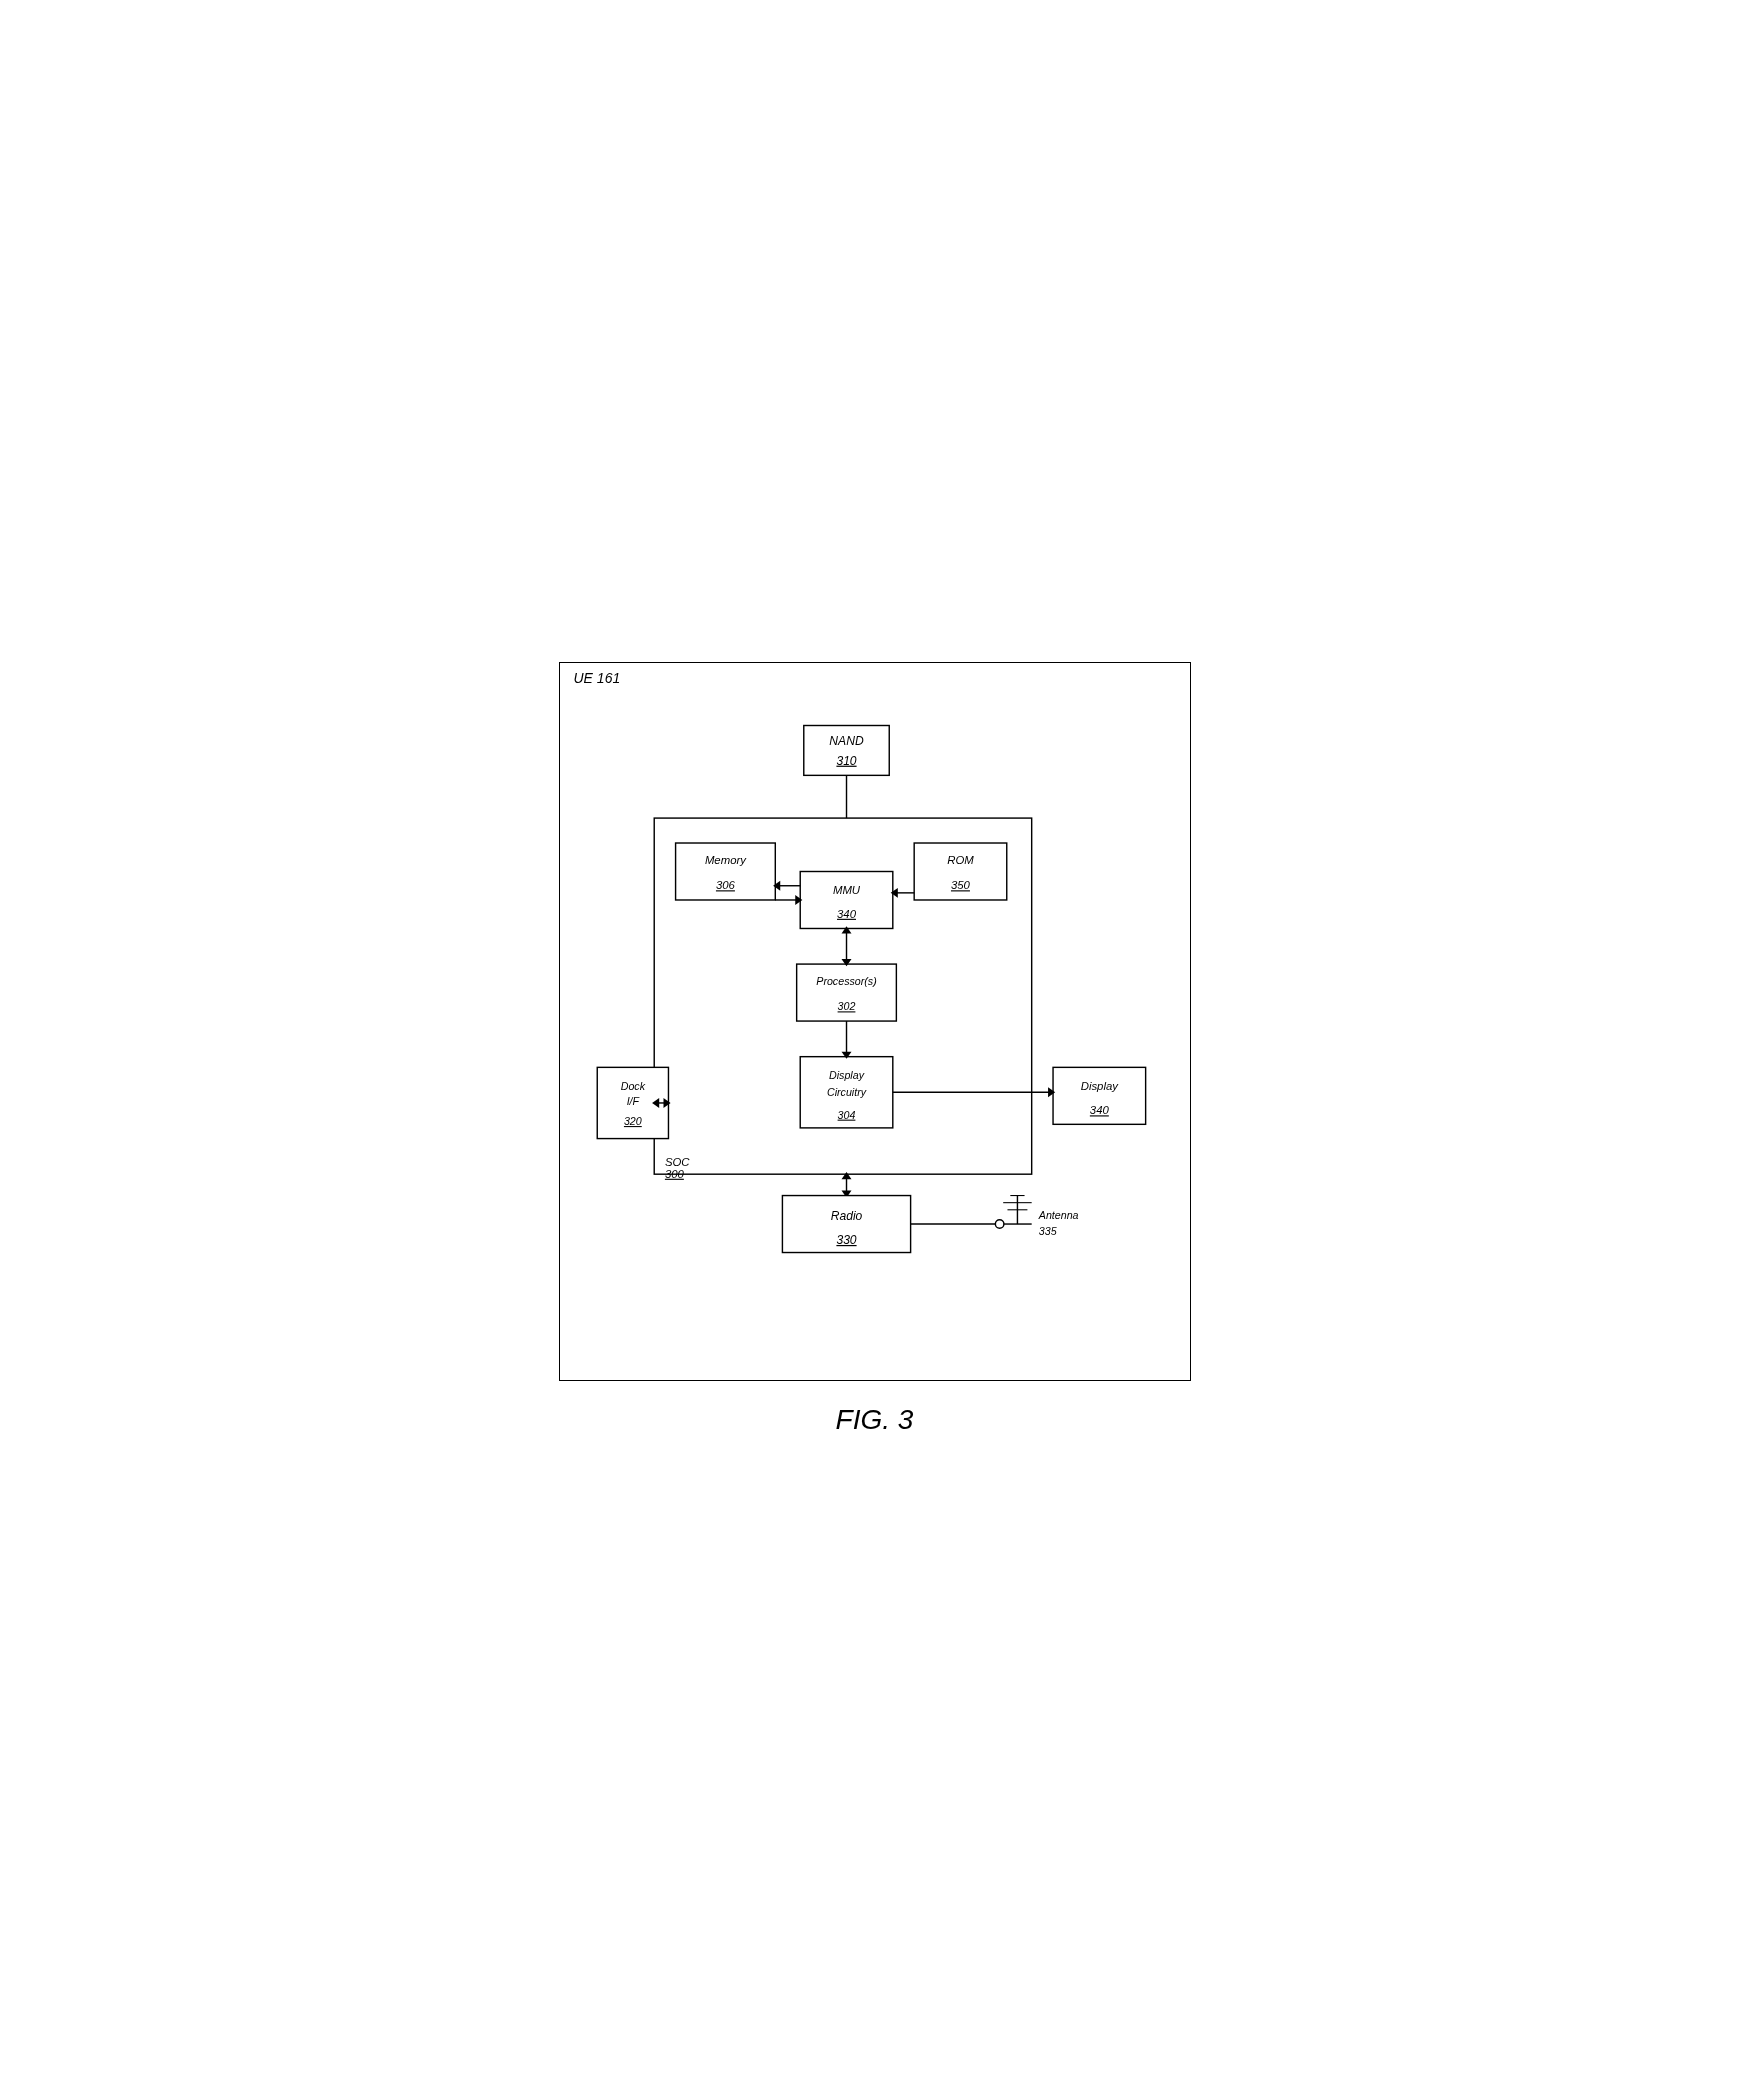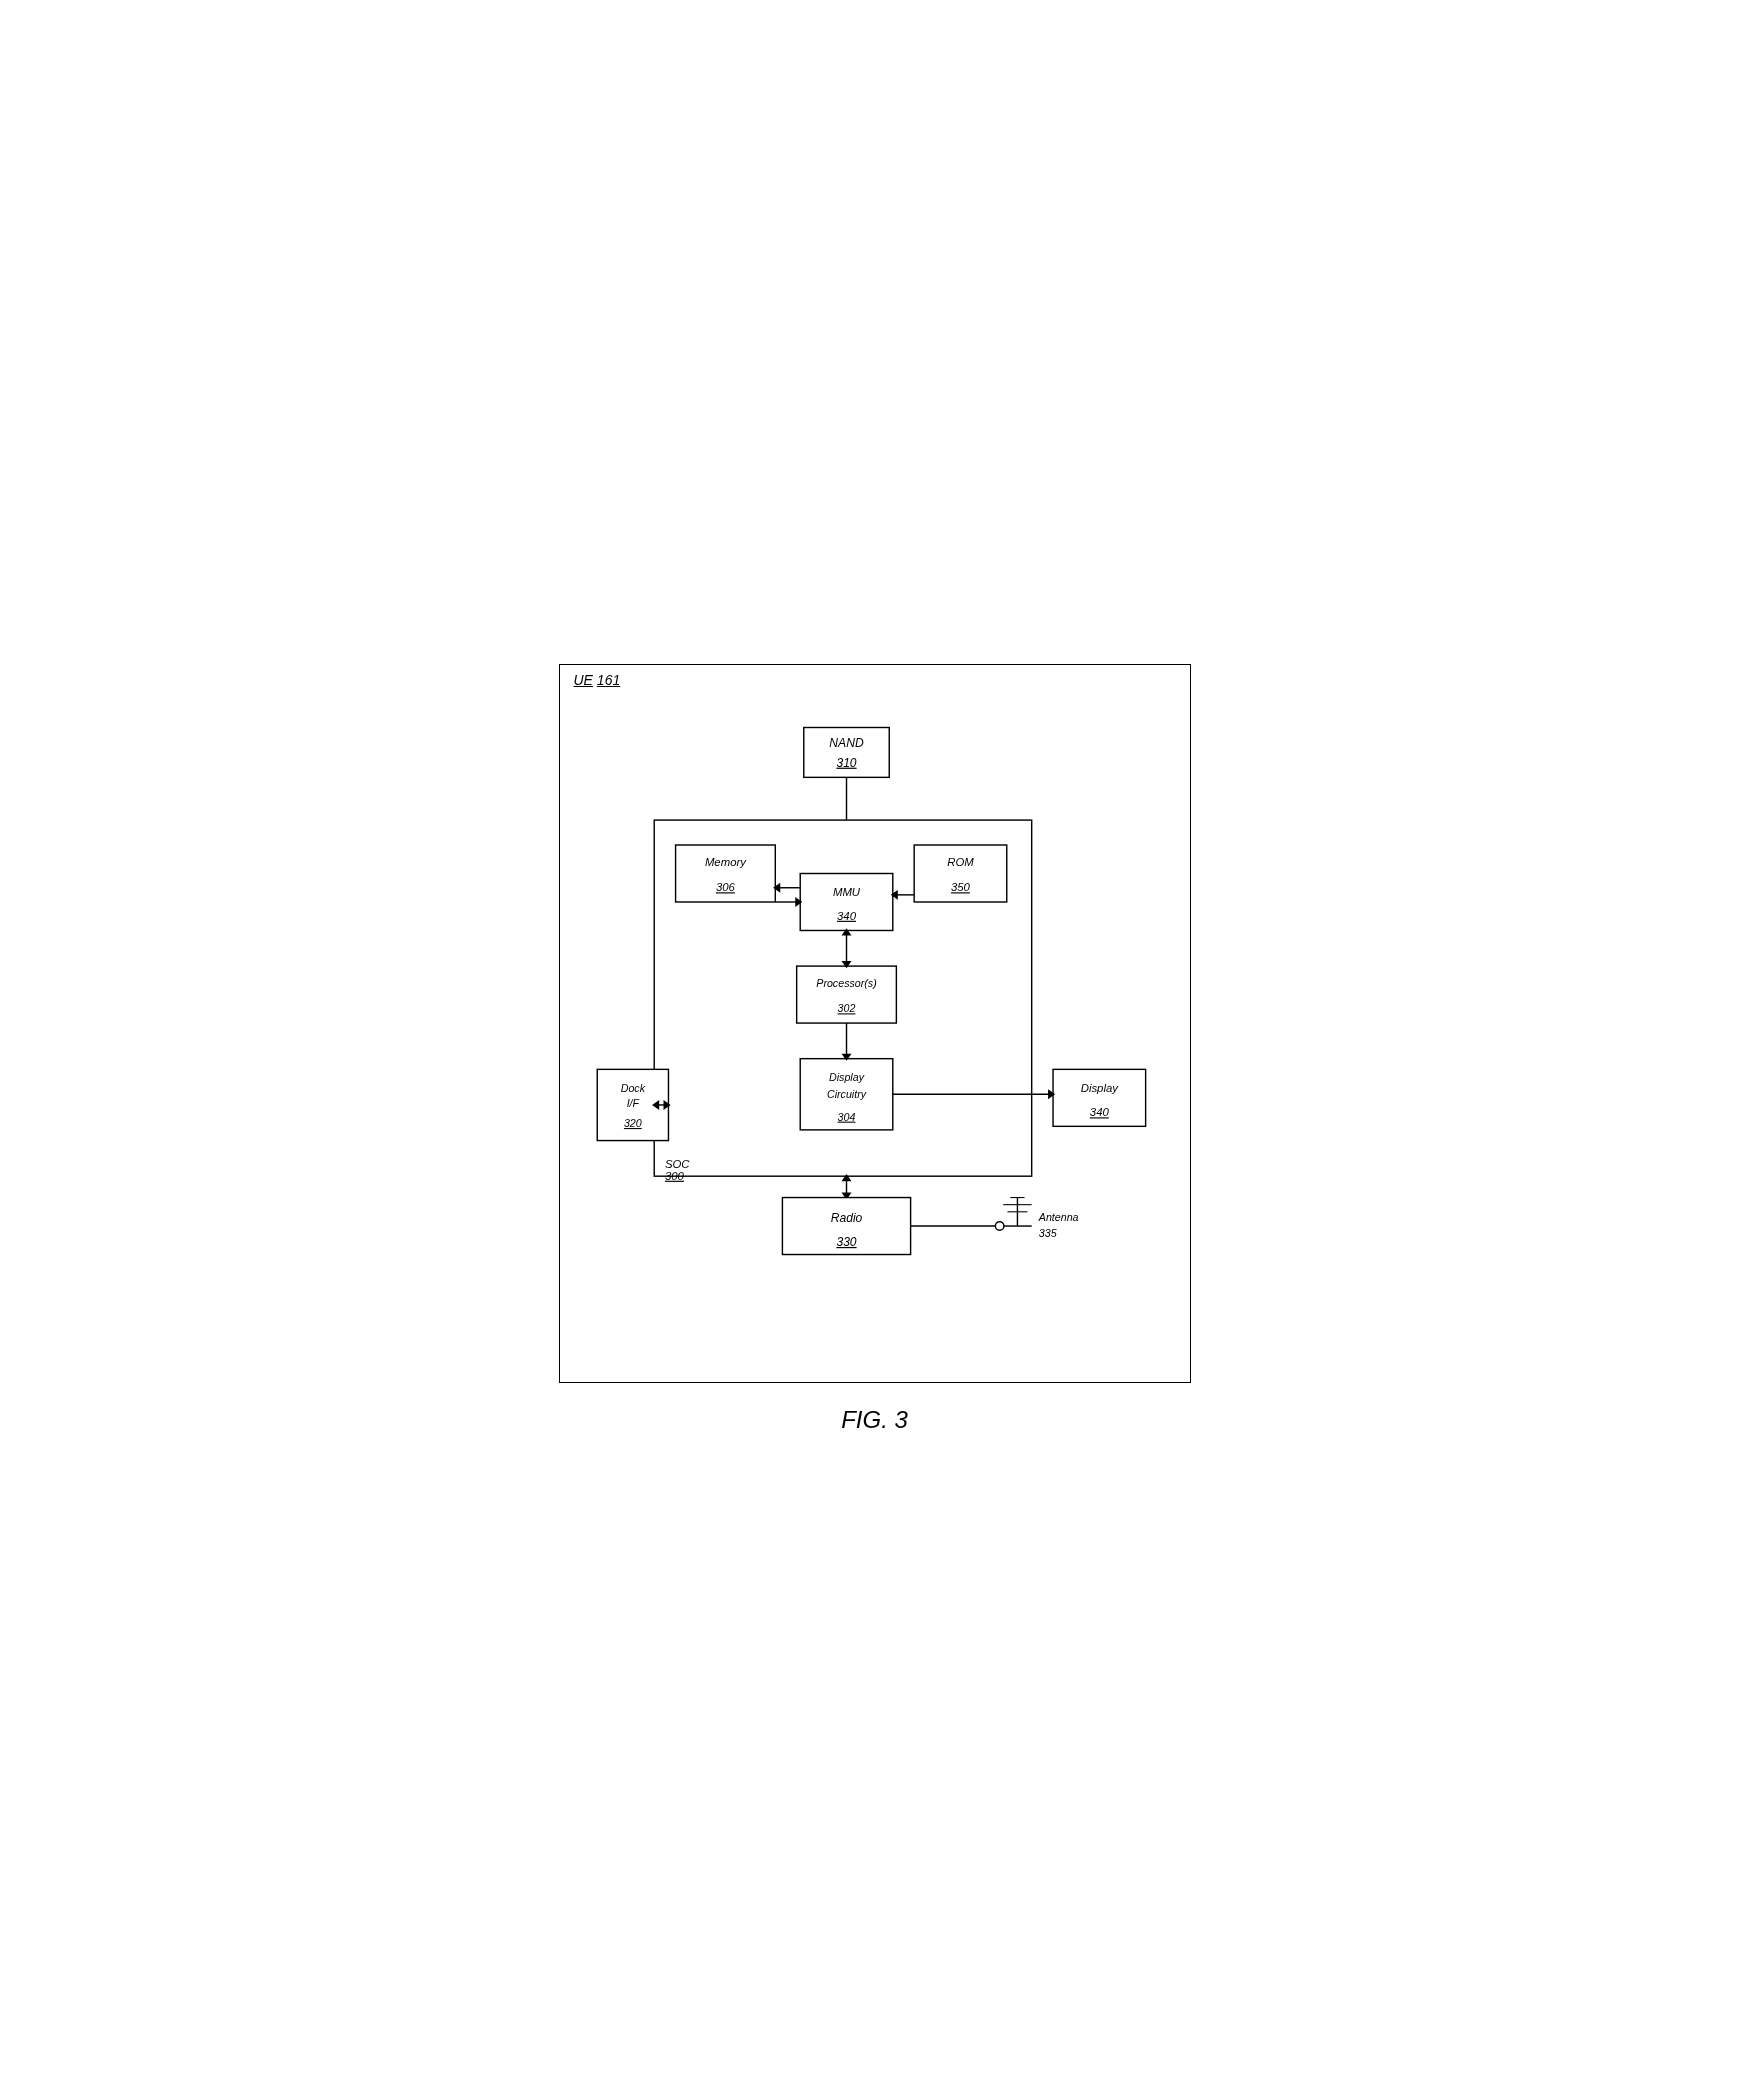--- a/index.html
+++ b/index.html
@@ -24,33 +24,32 @@
       width: 100%;
     }
     .ue-label {
       position: absolute;
       top: 7.7px;
       left: 14px;
       font-style: italic;
       font-size: 14px;
     }
     .ue-label span {
-      text-decoration: underline;
     }
     
     .diagram-svg-container {
       width: 100%;
       display: flex;
       justify-content: center;
       align-items: flex-start;
     }
 
     .fig-label {
       text-align: center;
-      font-size: 24px;
+      font-size: 28px;
       font-style: italic;
       margin-top: 23px;
       font-weight: normal;
     }
   </style>
 </head>
 <body>
 
 <div class="page">
   <div class="outer-box">

